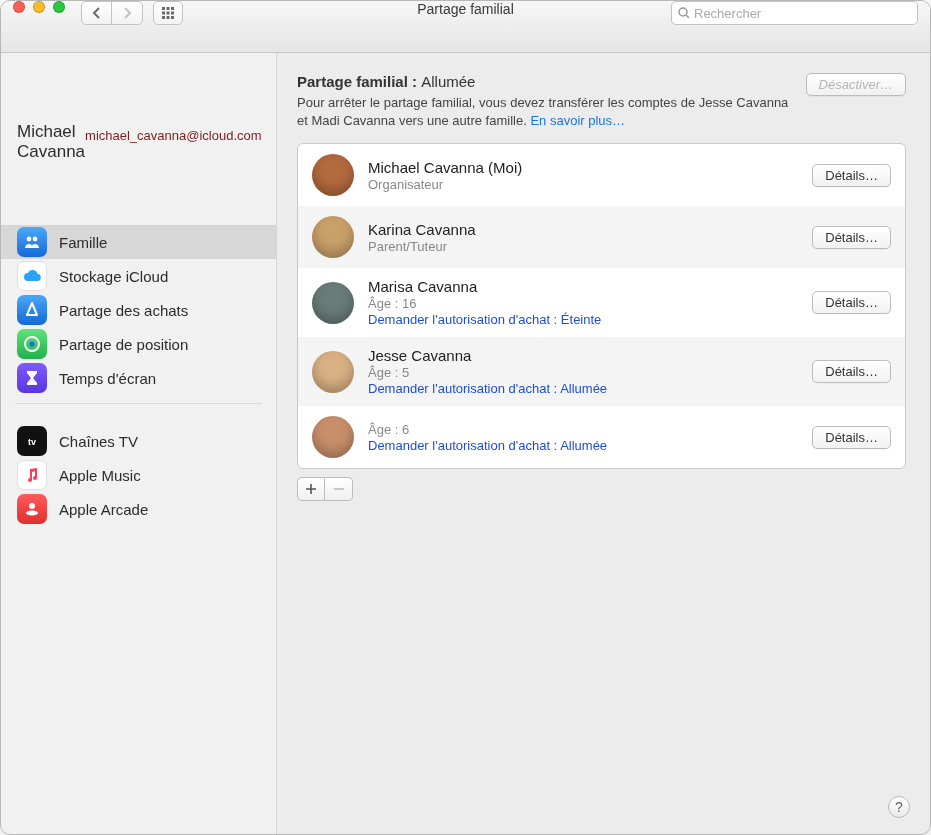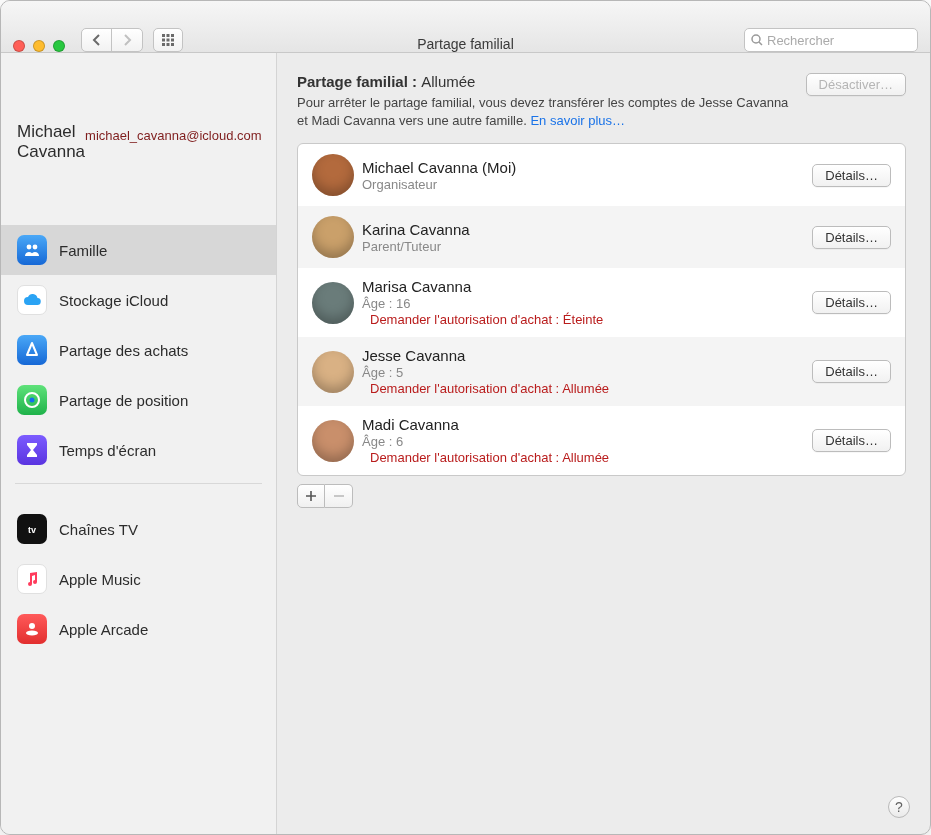--- a/index.html
+++ b/index.html
@@ -21,21 +21,21 @@
     overflow: hidden;
     display: flex;
     flex-direction: column;
     box-shadow: 0 10px 40px rgba(0,0,0,.15);
   }
   .titlebar {
     height: 52px;
     background: linear-gradient(#f6f6f6,#e5e5e5);
     border-bottom: 1px solid #c8c8c8;
     display: flex;
-    align-items: flex-end;
+    align-items: flex-start;
     padding: 0 12px;
     gap: 10px;
     position: relative;
   }
   .traffic { display: flex; gap: 8px; margin-right: 6px; }
   .dot { width: 12px; height: 12px; border-radius: 50%; border: .5px solid rgba(0,0,0,.2); }
   .dot.red { background:#ff5f57; }
   .dot.yellow { background:#febc2e; }
   .dot.green { background:#28c840; }
   .seg {
@@ -43,21 +43,21 @@
     background:linear-gradient(#fff,#f2f2f2); height:24px;
   }
   .seg button { width:30px; background:transparent; border:0; border-right:1px solid #c3c3c3; display:flex; align-items:center; justify-content:center; color:#6a6a6a; }
   .seg button:last-child { border-right:0; }
   .icon-btn {
     width:30px; height:24px; border:1px solid #c3c3c3; border-radius:5px;
     background:linear-gradient(#fff,#f2f2f2); display:flex; align-items:center; justify-content:center; color:#6a6a6a;
   }
   .title-text { position:absolute; left:0; right:0; text-align:center; font-size:14px; color:#3a3a3a; pointer-events:none; }
   .search {
-    margin-left:auto; width:174px; height:24px; border:1px solid #c3c3c3; border-radius:5px;
+    margin-left:auto; width:247px; height:24px; border:1px solid #c3c3c3; border-radius:5px;
     background:#fff; display:flex; align-items:center; padding:0 6px; color:#9a9a9a; gap:4px;
   }
   .search input { border:0; outline:0; width:100%; font-size:13px; color:#444; background:transparent; }
   .search input::placeholder { color:#aaa; }
 
   .body { flex:1; display:flex; min-height:0; }
   .sidebar {
     width:276px; background:#f1f1f1; border-right:1px solid #d4d4d4;
     display:flex; flex-direction:column; padding-top:18px; overflow:auto;
   }
@@ -66,21 +66,21 @@
     width:128px; height:128px; border-radius:50%; background:#c97a52;
     background-image: radial-gradient(circle at 50% 35%, #f3c9a4 0 24%, transparent 25%),
                       linear-gradient(#b3623a,#8a4426);
     box-shadow: inset 0 -20px 40px rgba(0,0,0,.25), 0 2px 5px rgba(0,0,0,.3);
   }
   .profile-name { margin-top:14px; font-size:17px; color:#2c2c2c; }
   .profile-email { font-size:13px; color:#7f1d1d; }
 
   .side-list { margin-top:12px; display:flex; flex-direction:column; }
   .side-item {
-    display:flex; align-items:center; gap:12px; height:50px; padding:0 16px;
+    display:flex; align-items:center; gap:12px; height:34px; padding:0 16px;
     font-size:15px; color:#2c2c2c; cursor:default;
   }
   .side-item.selected { background:#d7d7d7; }
   .side-item .app-icon {
     width:30px; height:30px; border-radius:7px; display:flex; align-items:center; justify-content:center;
     color:#fff; font-size:16px; flex:0 0 30px;
   }
   .divider { height:1px; background:#d8d8d8; margin:8px 14px; }
 
   .ic-family { background:linear-gradient(#4aa8f7,#1668d6); }
@@ -97,37 +97,37 @@
   .hdr-text { flex:1; }
   .hdr-title { font-size:15px; }
   .hdr-title b { font-weight:700; }
   .hdr-sub { font-size:13px; color:#444; margin-top:4px; line-height:1.35; }
   .hdr-sub a { color:#1a73e8; text-decoration:none; }
   .btn {
     border:1px solid #bcbcbc; border-radius:5px; background:linear-gradient(#fff,#f1f1f1);
     padding:3px 12px; font-size:13px; color:#333; cursor:default; white-space:nowrap;
     box-shadow:0 1px 0 rgba(0,0,0,.03);
   }
-  .btn.disabled { color:#b5b5b5; }
+  .btn.disabled { color:#b5b5b5;font-style:italic; }
 
   .member-list {
     margin-top:14px; border:1px solid #c9c9c9; border-radius:6px; background:#fff; overflow:hidden;
   }
   .member {
-    display:flex; align-items:center; gap:8px; padding:10px 14px; min-height:62px;
+    display:flex; align-items:center; gap:14px; padding:10px 14px; min-height:62px;
   }
   .member.alt { background:#f4f4f4; }
   .member .av {
     width:42px; height:42px; border-radius:50%; flex:0 0 42px;
     background:#b77; box-shadow:inset 0 -6px 12px rgba(0,0,0,.25);
   }
   .member .info { flex:1; display:flex; flex-direction:column; gap:1px; }
   .member .nm { font-size:15px; color:#222; }
   .member .role { font-size:13px; color:#888; }
-  .member .ask { font-size:13px; color:#b91c1c;margin-left:8px; }
+  .member .ask { font-size:13px; color:#1d4ed8; }
   .member .actions { }
 
   .add-remove { margin-top:8px; display:flex; }
   .add-remove .sq {
     width:28px; height:24px; border:1px solid #bcbcbc; background:linear-gradient(#fff,#f0f0f0);
     display:flex; align-items:center; justify-content:center; color:#555; font-size:16px;
   }
   .add-remove .sq:first-child { border-top-left-radius:5px; border-bottom-left-radius:5px; }
   .add-remove .sq:last-child { border-top-right-radius:5px; border-bottom-right-radius:5px; border-left:0; color:#bbb; }
 
@@ -324,21 +324,20 @@
             <div class="nm">Jesse Cavanna</div>
             <div class="role">Âge : 5</div>
             <div class="ask">Demander l'autorisation d'achat : Allumée</div>
           </div>
           <div class="actions"><button class="btn">Détails…</button></div>
         </div>
 
         <div class="member">
           <div class="av" style="background:#c98f6b"></div>
           <div class="info">
-            <div class="nm">Madi Cavanna</div>
             <div class="role">Âge : 6</div>
             <div class="ask">Demander l'autorisation d'achat : Allumée</div>
           </div>
           <div class="actions"><button class="btn">Détails…</button></div>
         </div>
 
       </div>
 
       <div class="add-remove">
         <div class="sq">

